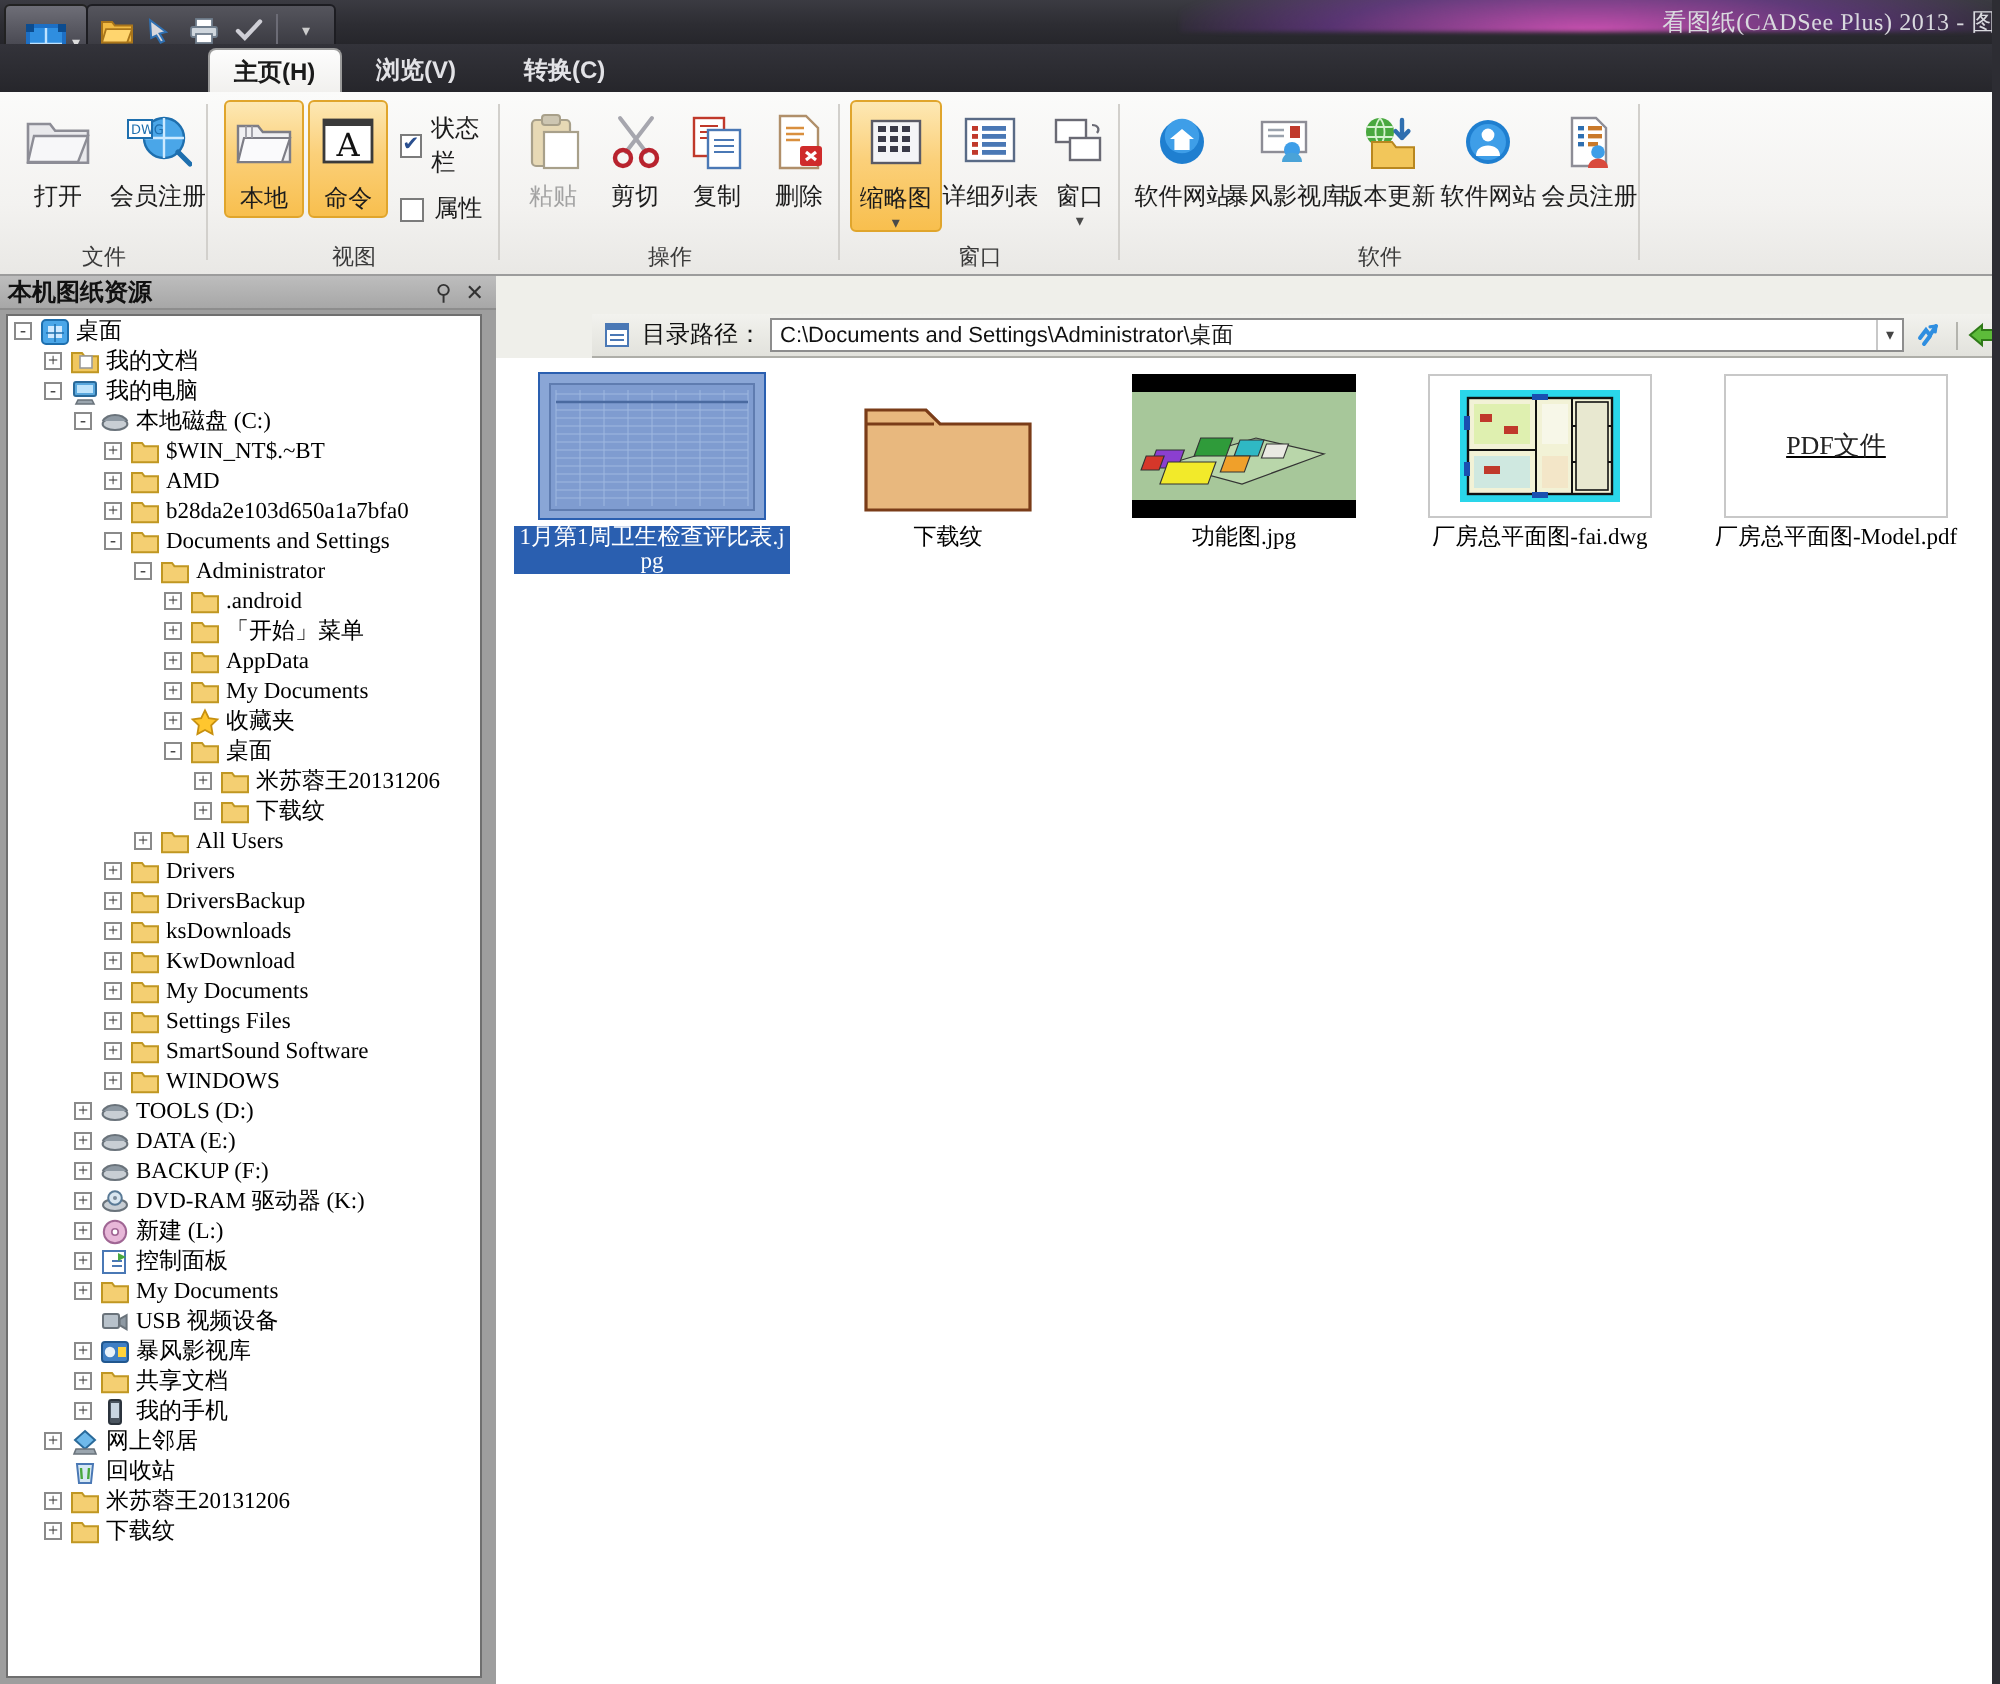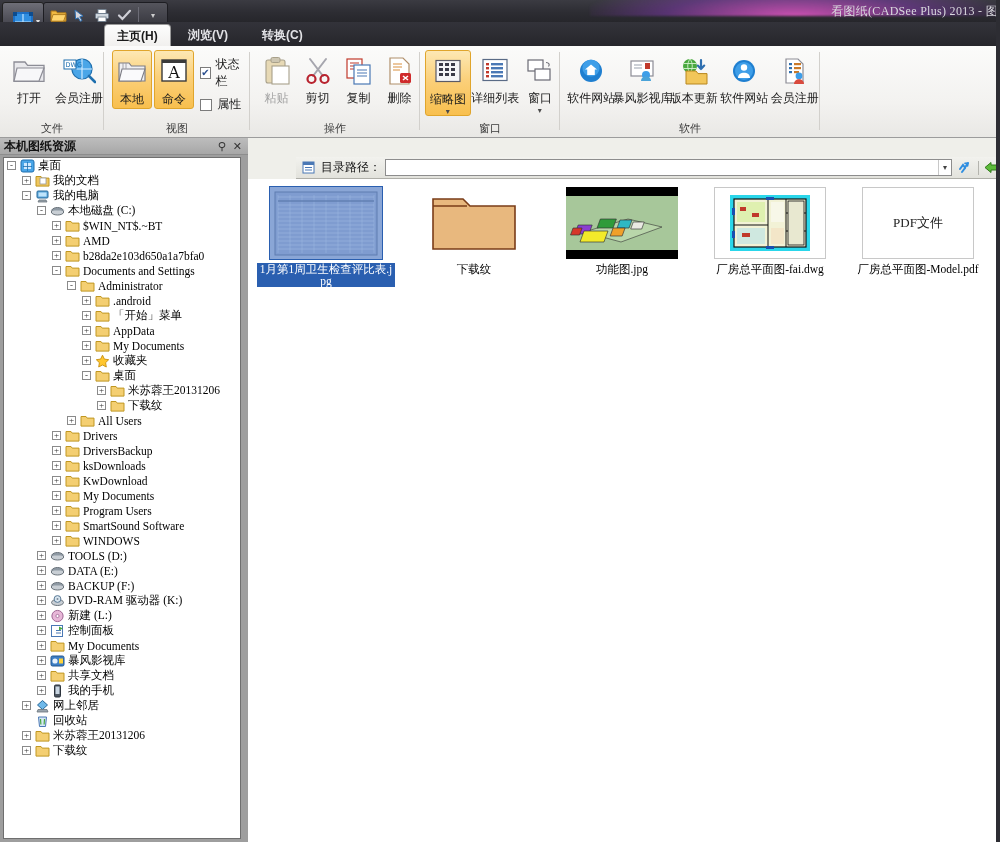--- a/index.html
+++ b/index.html
@@ -172,21 +172,21 @@
 
   .filepane {
     position:absolute; left:0; top:41px; width:752px; height:663px;
     background:#fff; overflow:hidden;
   }
   .filegrid { display:flex; flex-wrap:wrap; padding:4px 0 0 4px; }
   .fileitem {
     width:148px; display:flex; flex-direction:column; align-items:center;
     padding-top:4px; cursor:default;
   }
-  .thumbbox { width:112px; height:72px; display:flex; align-items:center; justify-content:center; }
+  .thumbbox { width:112px; height:72px; display:flex; align-items:flex-end; justify-content:center;text-decoration:underline; }
   .thumb-frame { width:112px; height:72px; background:#fff; border:1px solid #c8c8c8; display:flex; align-items:center; justify-content:center; }
   .fname {
     margin-top:4px; font-size:11.5px; color:#000; text-align:center; max-width:138px;
     line-height:12px; word-break:break-all;
     font-family:"Liberation Serif","DejaVu Serif",serif;
   }
   .fname.sel { background:#2a5fb0; color:#fff; }
   .thumbbox.sel { outline:1px solid #2a5fb0; background:rgba(42,95,176,.10); }
 
   .edge-right { position:absolute; right:0; top:0; width:4px; height:842px; background:#2d2d33; }
@@ -718,21 +718,21 @@
           </span>
           <span>My Documents</span>
         </div>
         <div class="tnode" style="padding-left: 48px;">
           <span class="exp">+</span>
           <span class="ti">
             <svg width="15" height="14" viewBox="0 0 15 14">
               <path d="M1 2.5h5l1.2 1.6H14v8H1z" fill="#f4cf72" stroke="#c09722" stroke-width="1"></path>
             </svg>
           </span>
-          <span>Program Users</span>
+          <span>Settings Files</span>
         </div>
         <div class="tnode" style="padding-left: 48px;">
           <span class="exp">+</span>
           <span class="ti">
             <svg width="15" height="14" viewBox="0 0 15 14">
               <path d="M1 2.5h5l1.2 1.6H14v8H1z" fill="#f4cf72" stroke="#c09722" stroke-width="1"></path>
             </svg>
           </span>
           <span>SmartSound Software</span>
         </div>
@@ -808,20 +808,30 @@
           <span>控制面板</span>
         </div>
         <div class="tnode" style="padding-left: 33px;">
           <span class="exp">+</span>
           <span class="ti">
             <svg width="15" height="14" viewBox="0 0 15 14">
               <path d="M1 2.5h5l1.2 1.6H14v8H1z" fill="#f4cf72" stroke="#c09722" stroke-width="1"></path>
             </svg>
           </span>
           <span>My Documents</span>
+        </div>
+        <div class="tnode" style="padding-left: 33px;">
+          <span class="exp none"></span>
+          <span class="ti">
+            <svg width="15" height="14" viewBox="0 0 15 14">
+              <rect x="1.5" y="3" width="8" height="7" rx="1" fill="#b8c2cb" stroke="#6a737b" stroke-width="1"></rect>
+              <path d="M9.8 5.6l3.5-2v7l-3.5-2z" fill="#8e99a3" stroke="#6a737b" stroke-width="1"></path>
+            </svg>
+          </span>
+          <span>USB 视频设备</span>
         </div>
         <div class="tnode" style="padding-left: 33px;">
           <span class="exp">+</span>
           <span class="ti">
             <svg width="15" height="14" viewBox="0 0 15 14">
               <rect x="1" y="2" width="13" height="10" rx="1.5" fill="#3f7fc4" stroke="#20578f" stroke-width="1"></rect>
               <circle cx="5" cy="7" r="2.6" fill="#e8f2fb"></circle>
               <path d="M9 4.5h4v5H9z" fill="#ffd33a"></path>
             </svg>
           </span>
@@ -898,20 +908,21 @@
     <div class="pathbar">
       <span class="pb-icon">
         <svg width="13" height="13" viewBox="0 0 13 13">
           <rect x="1" y="1" width="11" height="11" fill="#fff" stroke="#4a78b5" stroke-width="1"></rect>
           <rect x="1" y="1" width="11" height="3" fill="#4a78b5"></rect>
           <path d="M3 6.5h7M3 9h7" stroke="#4a78b5" stroke-width="1"></path>
         </svg>
       </span>
       <span class="path-lbl cn-title">目录路径：</span>
       <span class="path-input">
+        <span title="C:\">C:\Documents and Settings\Administrator\桌面</span>
         <span class="path-drop">▾</span>
       </span>
       <span class="pb-icon">
         <svg width="16" height="15" viewBox="0 0 16 15">
           <path d="M3 9l3-4 2 2.6L11 3" stroke="#2f8ee0" stroke-width="2" fill="none" stroke-linecap="round"></path>
           <path d="M11 3l-.4 3M11 3l-3 .4" stroke="#2f8ee0" stroke-width="1.6" fill="none" stroke-linecap="round"></path>
           <path d="M5 12l3-4" stroke="#2f8ee0" stroke-width="2" stroke-linecap="round"></path>
         </svg>
       </span>
       <span class="pb-sep"></span>

